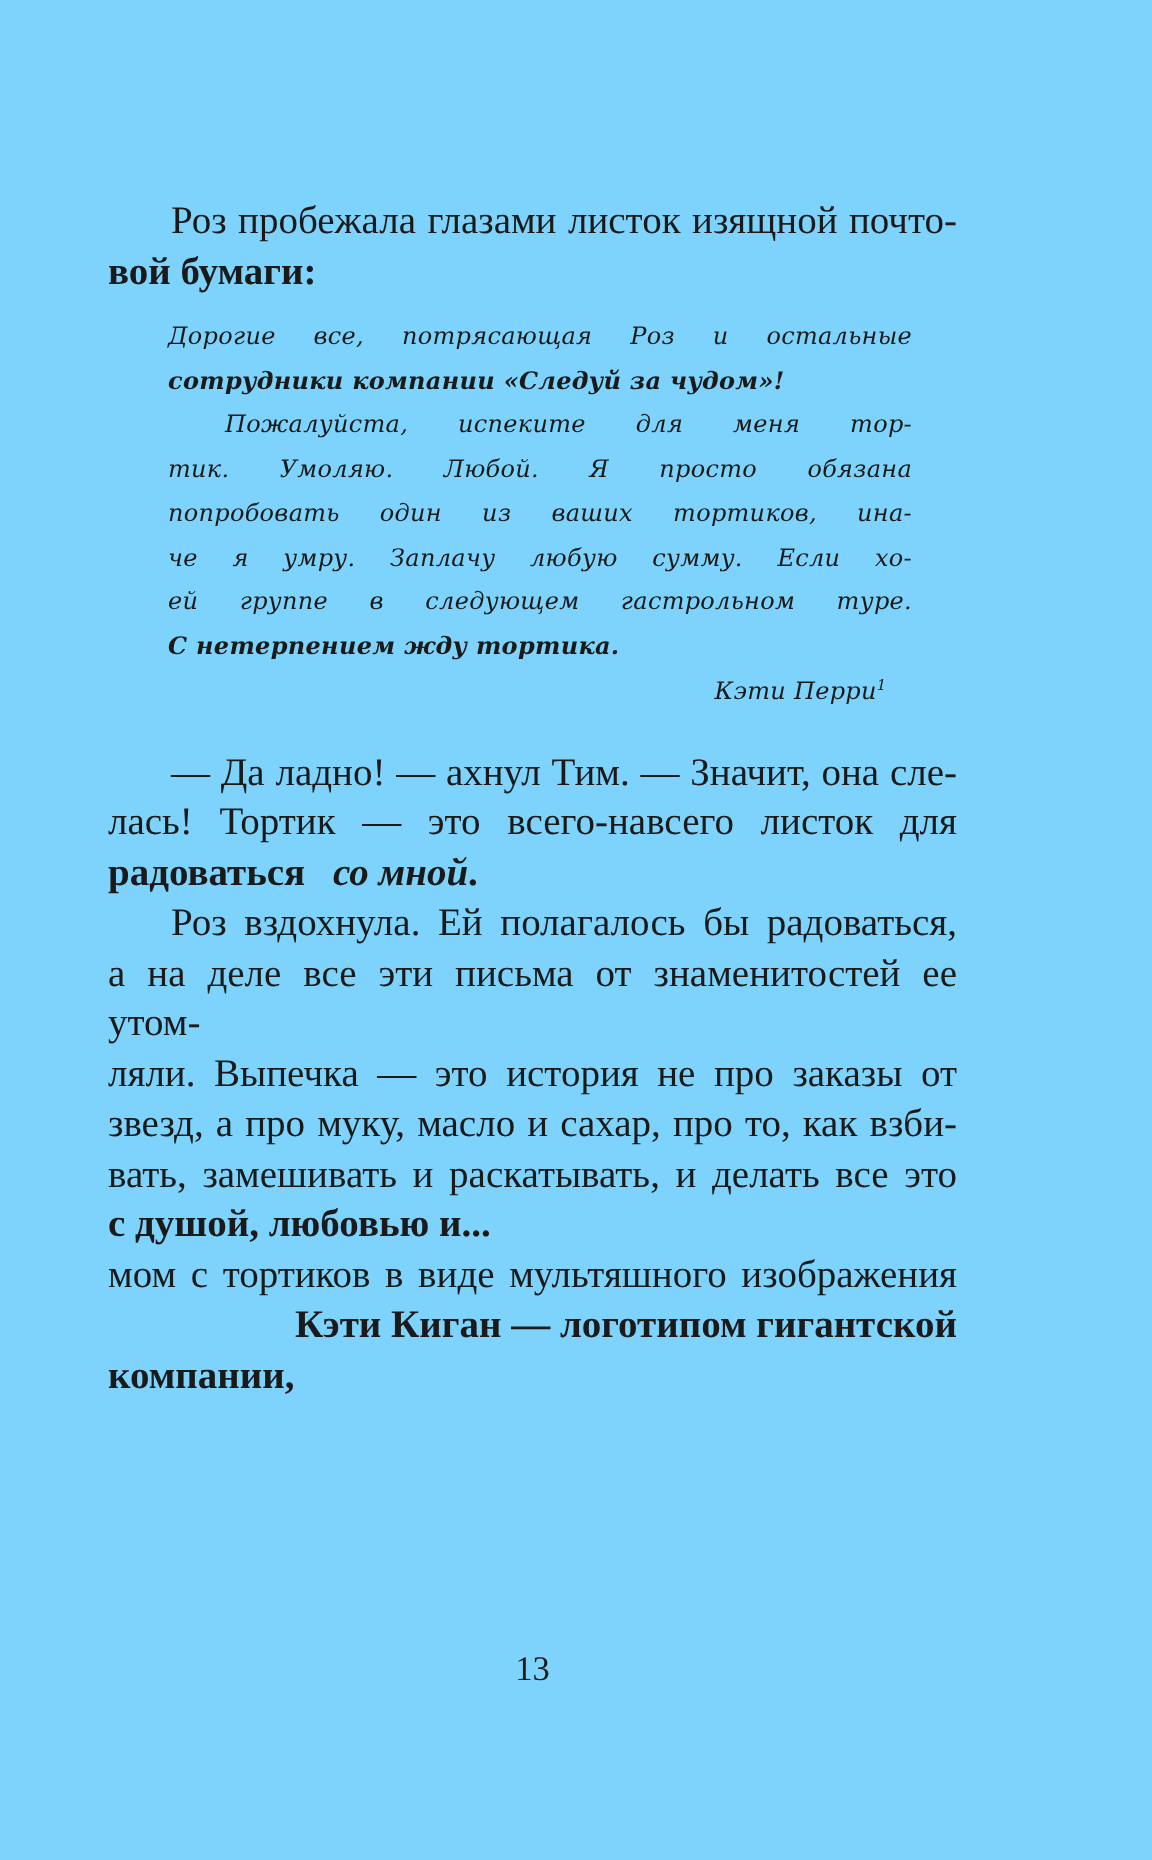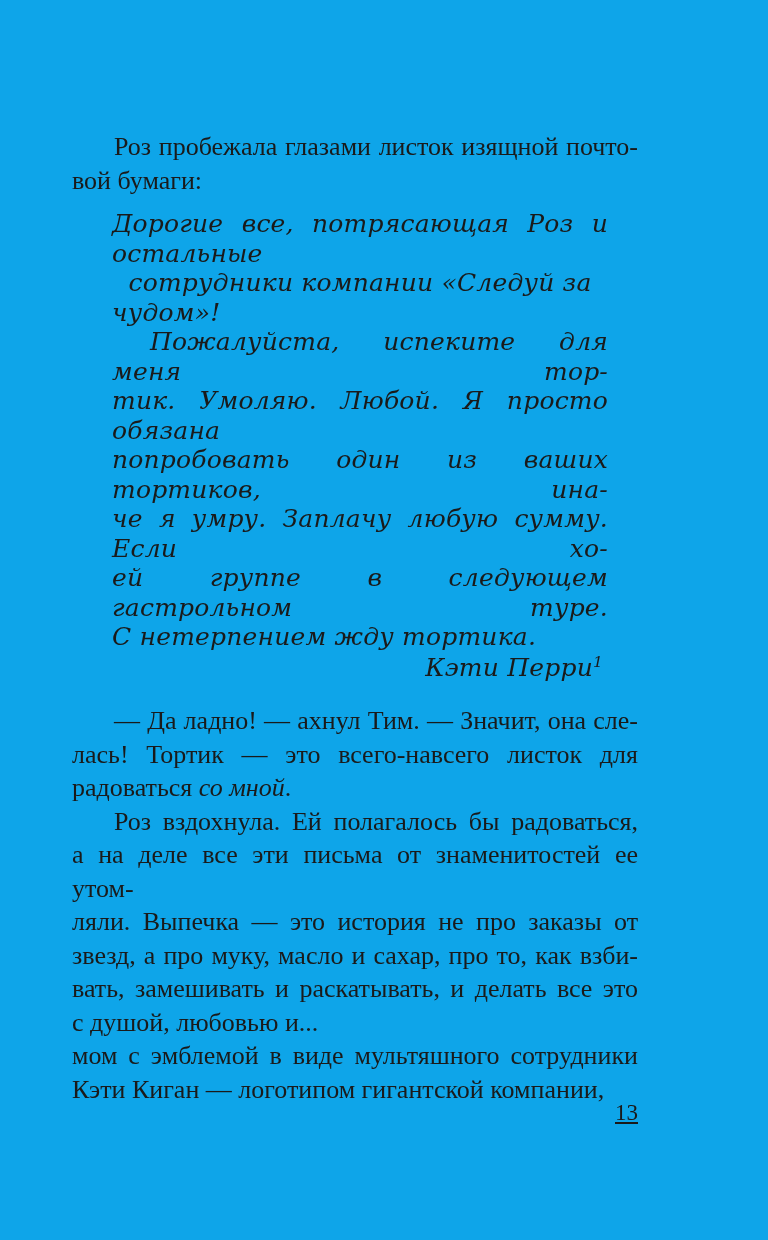--- a/index.html
+++ b/index.html
@@ -5,55 +5,54 @@
   html, body { margin: 0; padding: 0; }
   body {
     width: 768px; height: 1240px;
     background: #ffffff;
     color: #1a1a1a;
     font-family: "Liberation Serif", serif;
   }
   .page {
     position: relative;
     width: 768px; height: 1240px;
-    background: #0ea5e9;
+    background: #7dd3fc;
     overflow: hidden;
   }
   .text-col {
     position: absolute;
     left: 72px; top: 130px;
     width: 566px;
   }
   .body-text { font-size: 26px; line-height: 33.5px; }
   .line.just { text-align: justify; text-align-last: justify; }
-  .line.ragged { text-align: center; text-align-last: left; }
+  .line.ragged { text-align: right; text-align-last: left; font-weight: bold; }
   .body-text .line.indent { text-indent: 42px; }
-  .it { font-style: italic; }
+  .it { font-style: italic; margin-left: 12px; }
   sup { font-size: 0.62em; vertical-align: super; line-height: 0; }
   .letter {
     margin: 12px 30px 0 40px;
     font-family: "DejaVu Serif", cursive;
     font-style: italic;
-    font-size: 25px;
+    font-size: 16px;
     line-height: 29.5px;
     letter-spacing: 0.2px;
   }
   .letter .line.indent { text-indent: 38px; }
   .signature {
     text-align: right;
-    margin: 1px 5px 0 0;
+    margin: 1px 17px 0 0;
   }
   .main { margin-top: 22px; }
   .page-number {
     position: absolute;
     left: 72px; top: 1100px;
     width: 566px;
-    text-align: right;
+    text-align: center;
     font-size: 23px;
-    text-decoration: underline;
   }
 </style>
 </head>
 <body>
 
 <div class="page">
   <div class="text-col">
 
     <div class="body-text intro">
         <div class="para">
@@ -88,21 +87,21 @@
         </div>
         <div class="para">
           <div class="line just indent"><span>Роз вздохнула. Ей полагалось бы радоваться,</span></div>
           <div class="line just"><span>а на деле все эти письма от знаменитостей ее утом-</span></div>
           <div class="line just"><span>ляли. Выпечка — это история не про заказы от</span></div>
           <div class="line just"><span>звезд, а про муку, масло и сахар, про то, как взби-</span></div>
           <div class="line just"><span>вать, замешивать и раскатывать, и делать все это</span></div>
           <div class="line ragged"><span>с душой, любовью и...</span></div>
         </div>
         <div class="para">
-          <div class="line just"><span>мом с эмблемой в виде мультяшного сотрудники</span></div>
+          <div class="line just"><span>мом с тортиков в виде мультяшного изображения</span></div>
           <div class="line ragged"><span>Кэти Киган — логотипом гигантской компании,</span></div>
         </div>
       </div>
 
   </div>
 
   <div class="page-number">13</div>
 </div>
 
 </body></html>

